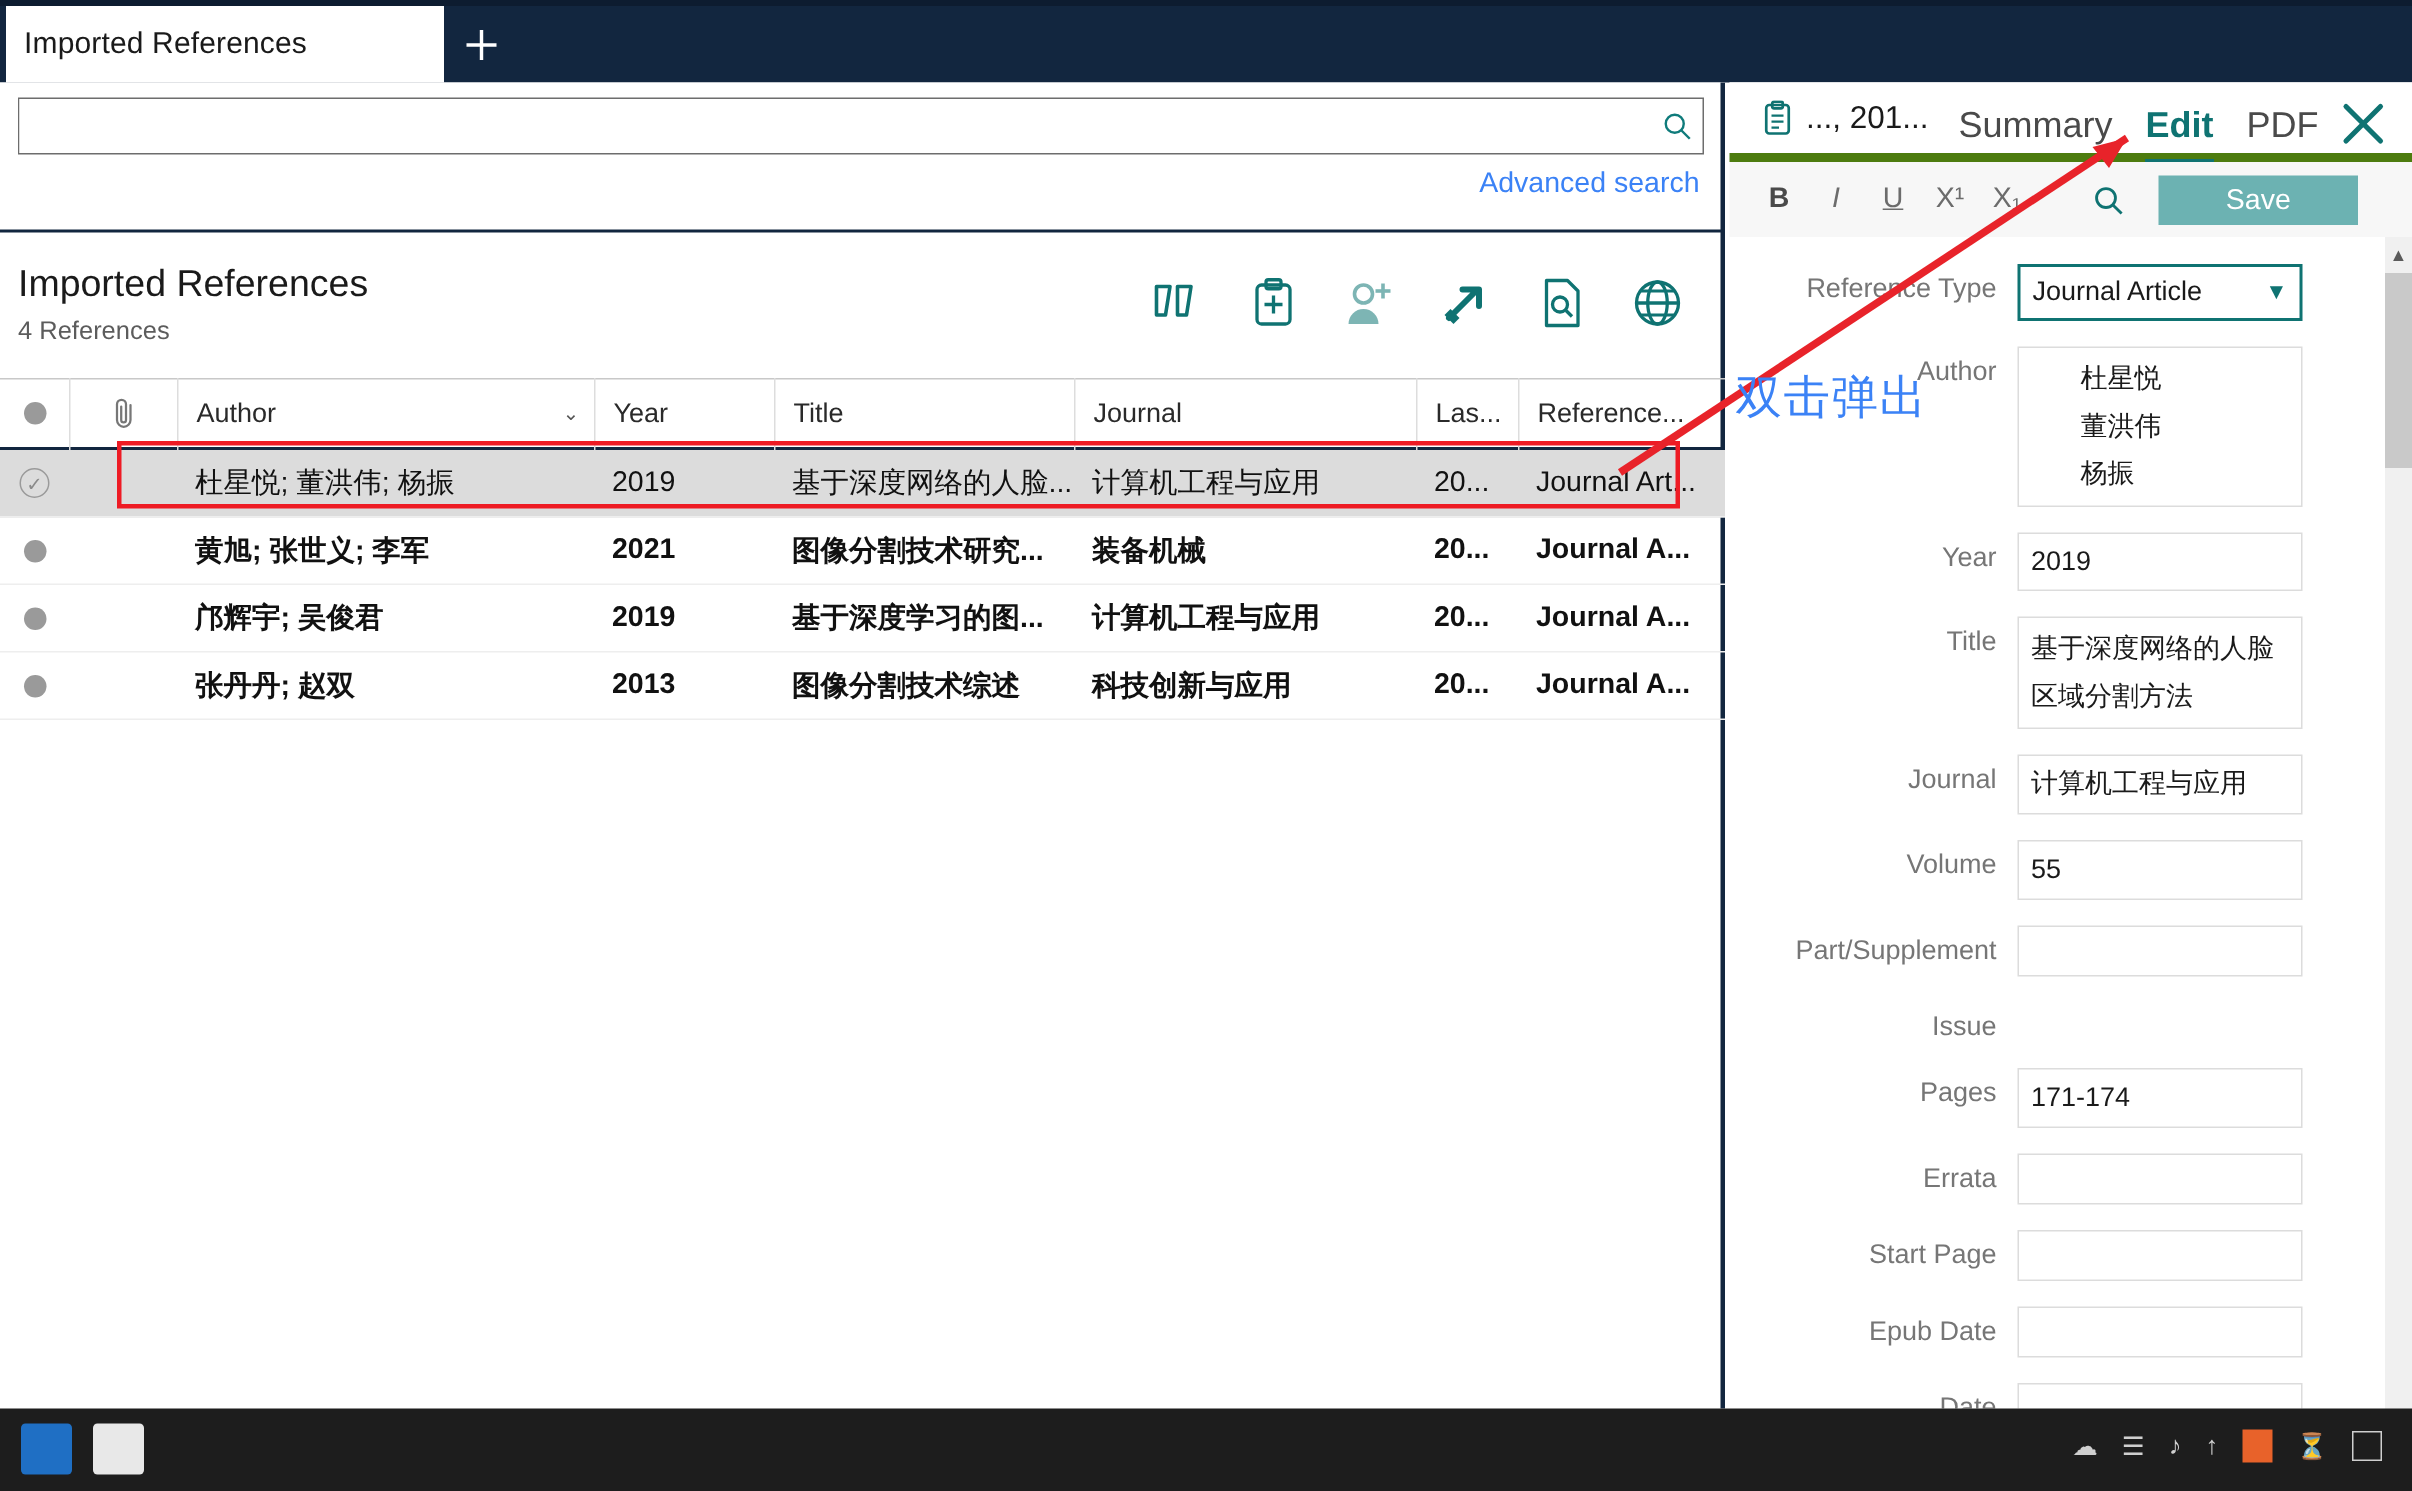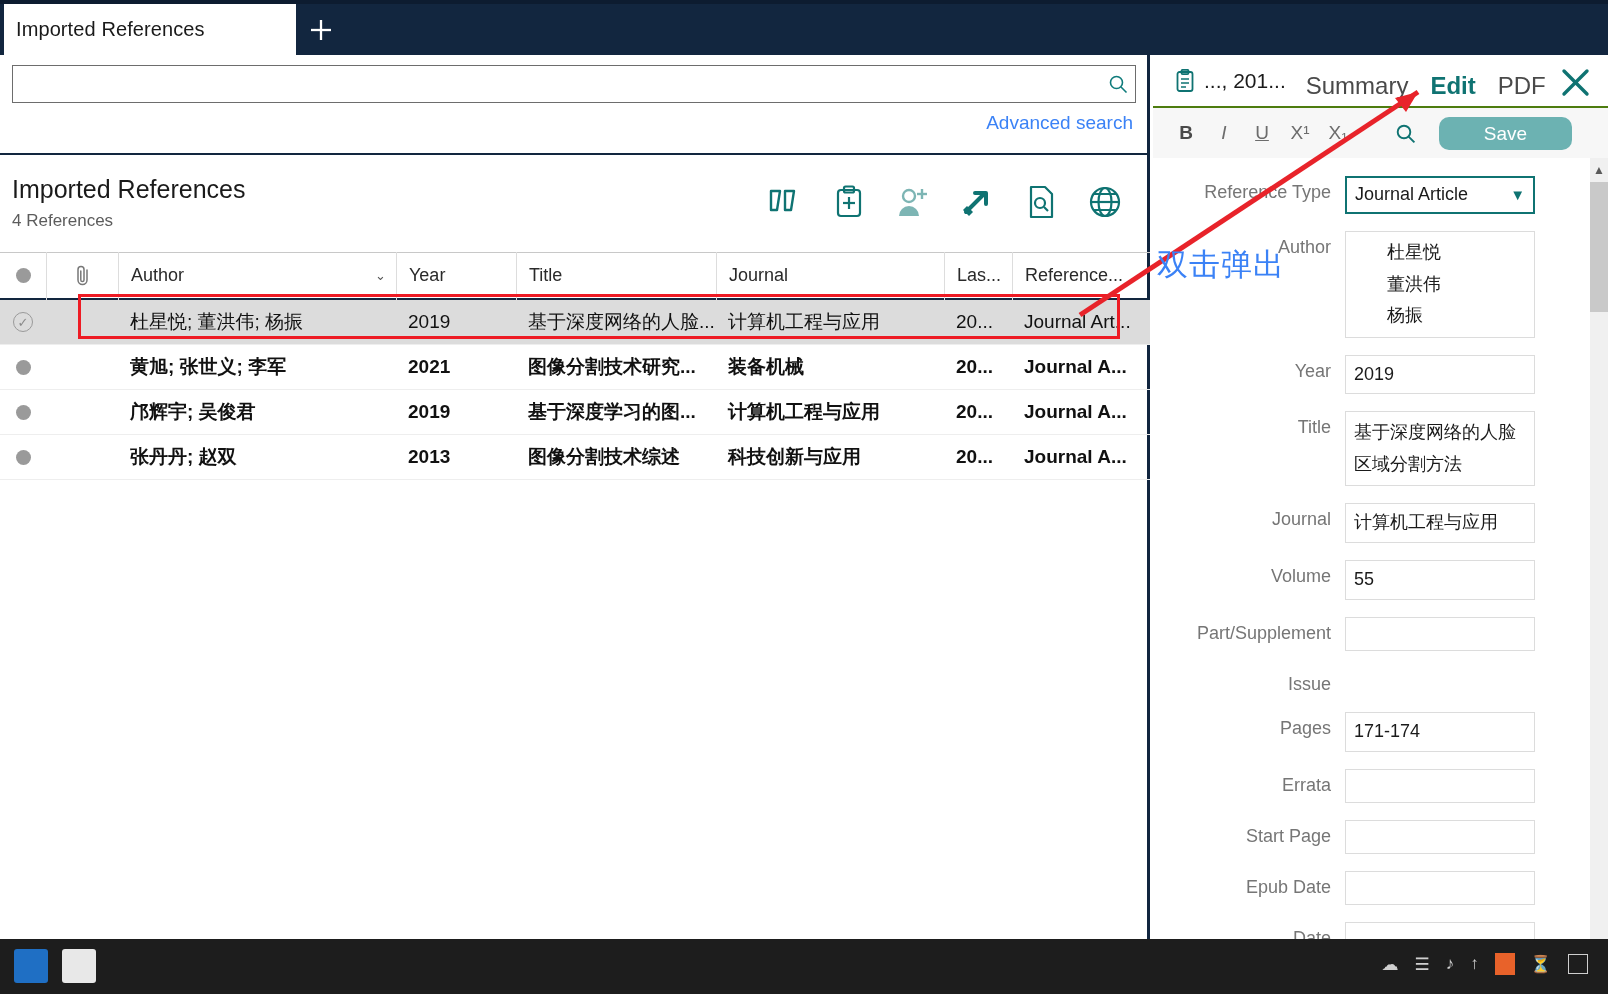--- a/index.html
+++ b/index.html
@@ -117,21 +117,21 @@
   }
 
   
   .rightpane {
     position: absolute; left: 1153px; top: 55px; width: 455px; height: 884px;
     background: #ffffff;
   }
   .rp-head {
     position: absolute; left: 0; top: 0; width: 455px; height: 53px;
     display: flex; align-items: center; gap: 0; padding-left: 22px;
-    border-bottom: 2px solid #4d7c0f; background: #fff;
+    border-bottom: 6px solid #4d7c0f; background: #fff;
   }
   .rp-clip { color: #0f7372; font-size: 21px; margin-right: 9px; display:flex; align-items:center; }
   .rp-title { font-size: 21px; color: #1a1a1a; margin-right: 20px; }
   .rp-tab { font-size: 24px; color: #4a4a4a; margin-right: 22px; position: relative; padding-bottom: 2px; margin-top: 13px; }
   .rp-tab.active { color: #0f7372; font-weight: bold; }
   .rp-tab.active::after {
     content: ""; position: absolute; left: 0; right: 0; bottom: -9px; height: 3px; background: #0f7372;
   }
   .rp-close { position: absolute; right: 18px; top: 13px; color: #0f7372; }
 
@@ -140,21 +140,21 @@
     background: #f7f7f7; display: flex; align-items: center; padding-left: 22px; gap: 16px;
   }
   .fmt { font-size: 19px; color: #6c6c6c; width: 22px; text-align: center; }
   .fmt.b { font-weight: bold; color: #4a4a4a; }
   .fmt.i { font-style: italic; }
   .fmt.u { text-decoration: underline; }
   .fmt-search { color: #0f7372; margin-left: 30px; display: flex; align-items: center; }
   .save-btn {
     position: absolute; right: 36px; top: 9px; width: 133px; height: 33px;
     background: #6cb2b2; color: #ffffff; font-size: 19px;
-    display: flex; align-items: center; justify-content: center; border-radius: 10px;
+    display: flex; align-items: center; justify-content: center;
   }
 
   .form {
     position: absolute; left: 0; top: 103px; width: 437px; height: 781px;
     overflow: hidden; padding-top: 18px;
   }
   .frow { display: flex; align-items: flex-start; margin-bottom: 17px; }
   .flabel {
     width: 192px; text-align: right; padding-right: 14px; padding-top: 6px;
     font-size: 18px; color: #767676;

